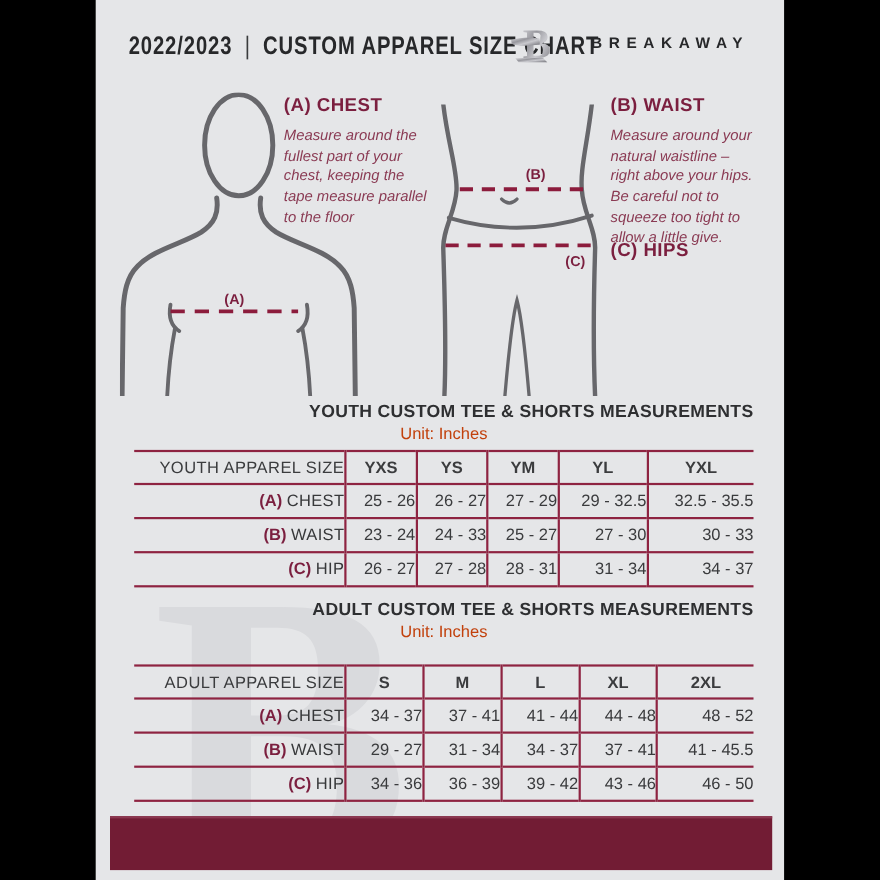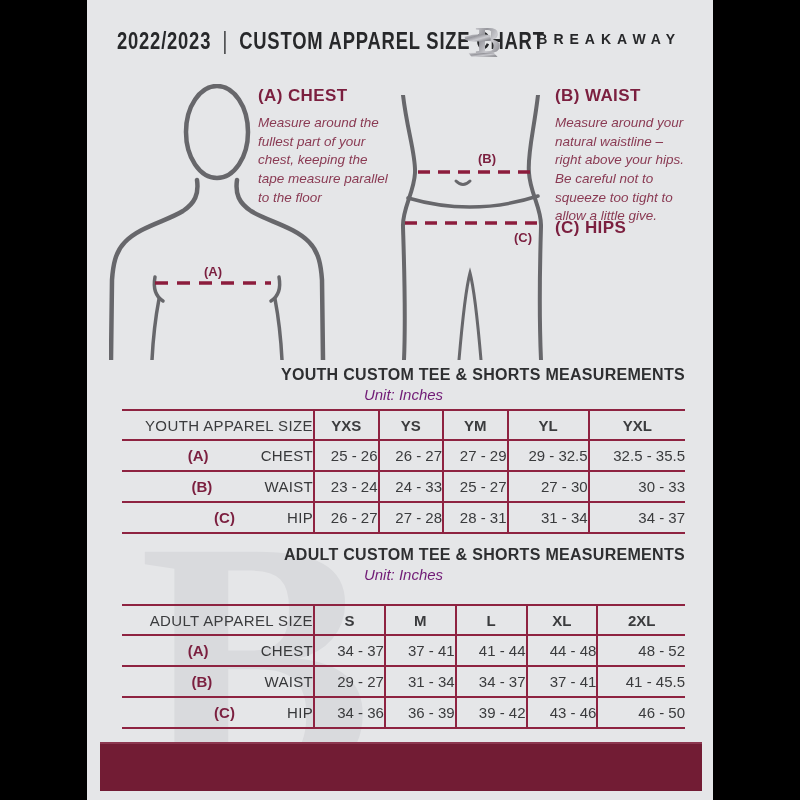--- a/index.html
+++ b/index.html
@@ -32,33 +32,33 @@
   .instr p{margin:0;font-size:13.5px;line-height:1.38;font-style:italic;color:#8a3a53;
            white-space:pre-line;font-weight:400;}
   .instr-a{left:171px;top:86px;width:180px;}
   .instr-b{left:468px;top:86px;width:160px;}
   .instr-c{left:448px;top:218px;width:168px;margin-left:20px;}
 
   
   .tbl-title{position:absolute;left:35px;width:563px;text-align:right;z-index:2;
              font-size:16px;font-weight:700;color:#2e2f31;letter-spacing:.3px;}
   .tbl-unit{position:absolute;left:35px;width:563px;text-align:center;z-index:2;
-            font-size:15px;font-style:italic;color:#701a75;}
+            font-size:15px;color:#c2410c;}
   .sizes{position:absolute;left:35px;width:563px;border-collapse:collapse;z-index:2;
          border-top:2px solid #8e2341;border-bottom:2px solid #8e2341;}
   .sizes tr{border-bottom:2px solid #8e2341;}
   .sizes th,.sizes td{padding:0;background:transparent;}
   .sizes th{height:28px;font-size:15px;color:#3b3c3e;}
   .sizes td{height:29px;font-size:15px;color:#3a3b3d;text-align:right;}
   .sizes th:first-child,.sizes td:first-child{width:178px;text-align:right;padding-left:13px;}
   .sizes th:not(:first-child),.sizes td:not(:first-child){border-left:2px solid #8e2341;margin-left:44px;}
   .sizes th:first-child{font-weight:400;letter-spacing:.4px;}
   .sizes th:not(:first-child){font-weight:700;}
   .row-prefix{font-weight:700;color:#7b1f3f;}
-  .row-name{color:#37383a;letter-spacing:.3px;margin-left:48px;}
+  .row-name{color:#37383a;letter-spacing:.3px;}
 
   
   .bottom-bar{position:absolute;left:13px;top:742px;width:602px;height:47px;
               background:#721c34;border-top:2px solid #8c3750;z-index:3;}
 
   svg text.fig-label{font-family:"Liberation Sans",sans-serif;font-weight:700;
                      font-size:13px;fill:#7b1f3f;}
 </style>
 </head>
 <body>

